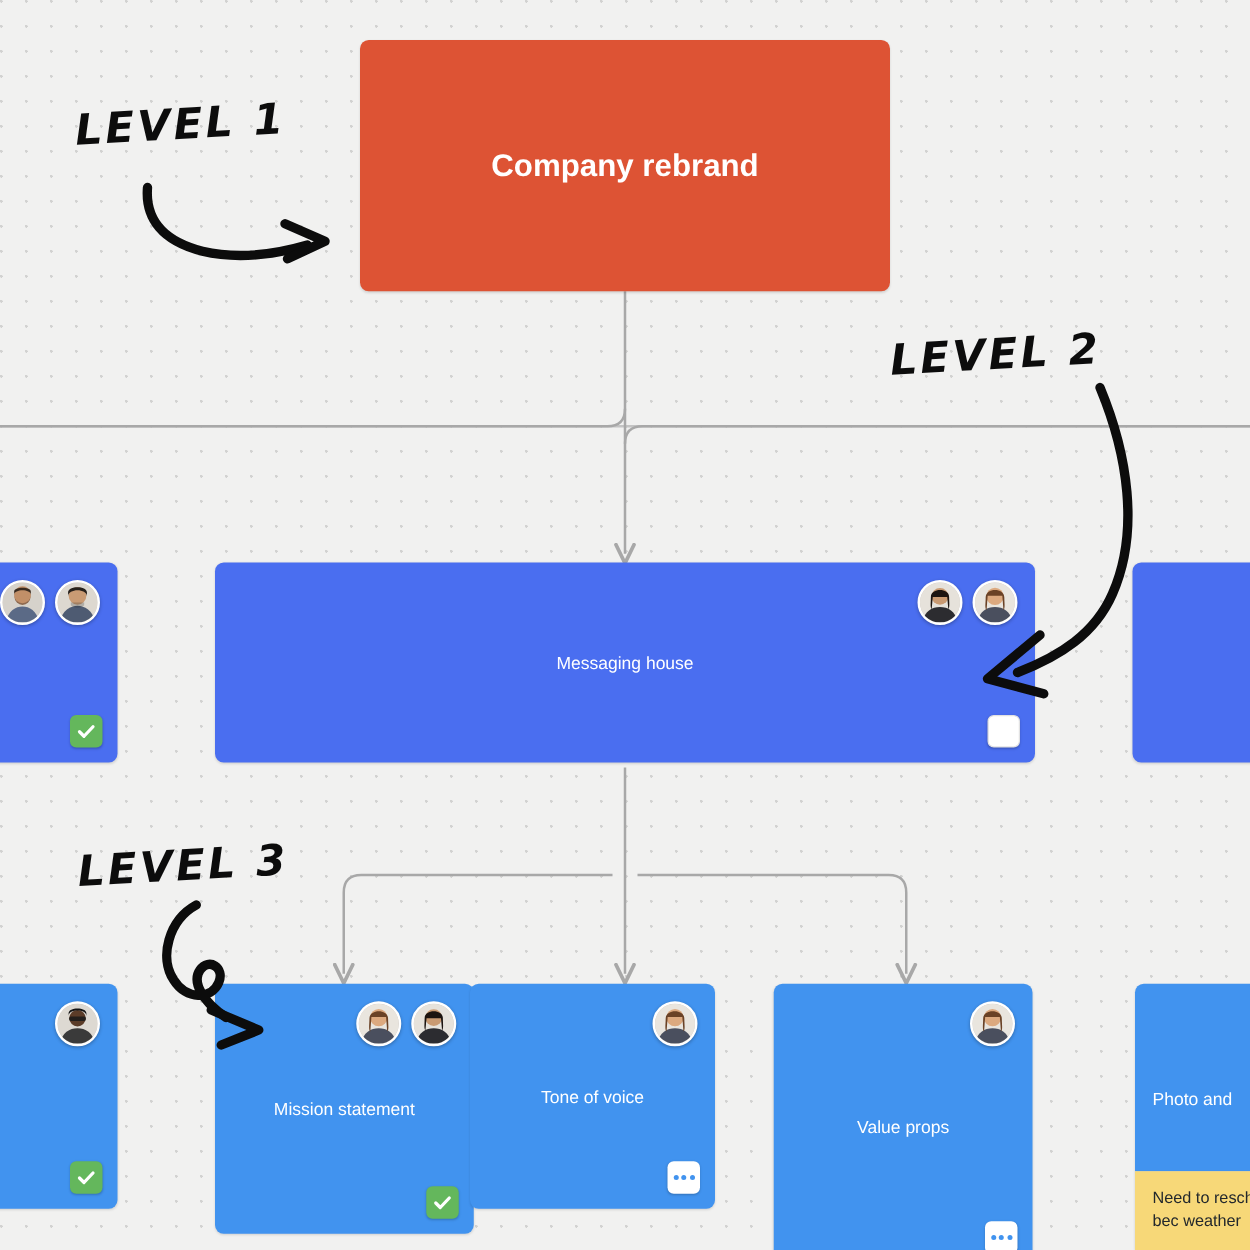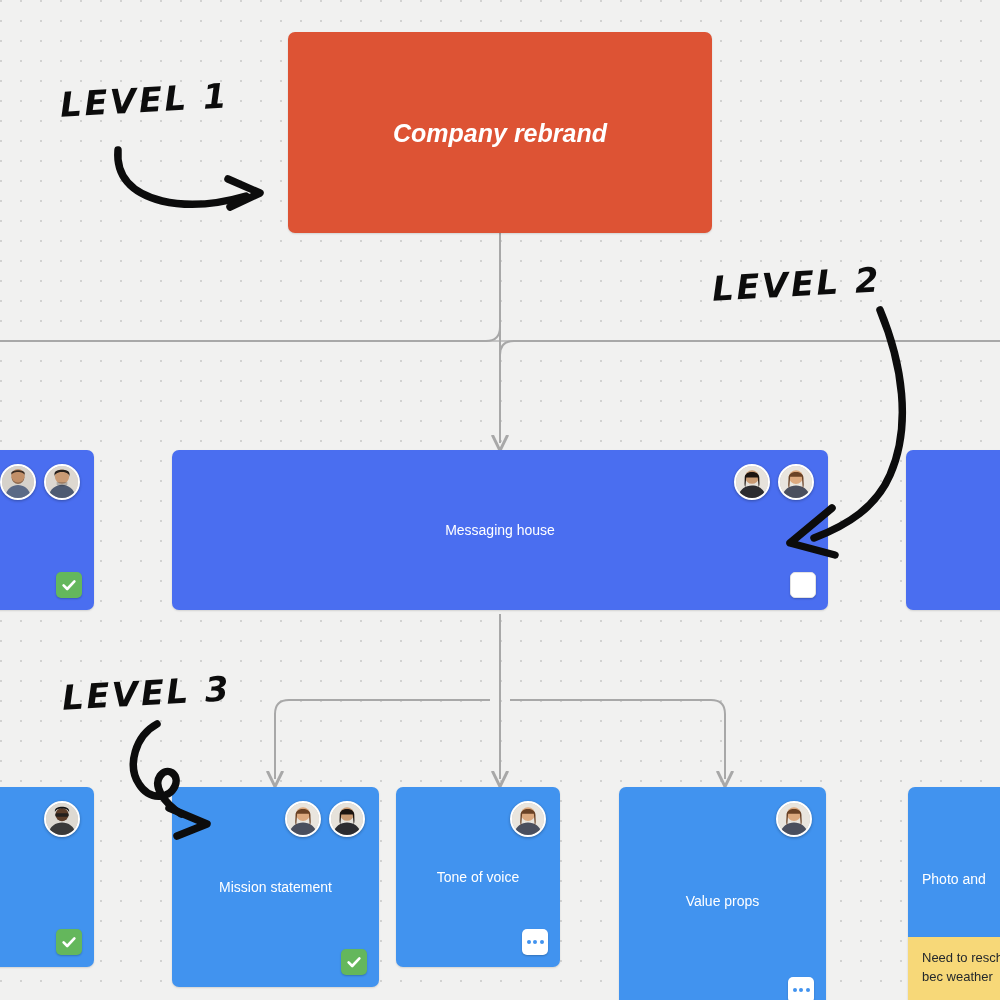--- a/index.html
+++ b/index.html
@@ -158,21 +158,21 @@
 
     <path d="M500,614 L500,700" fill="none" stroke="#a8a8a8" stroke-width="2"></path>
 
     <path d="M500,700 L500,779" fill="none" stroke="#a8a8a8" stroke-width="2" marker-end="url(#ah)"></path>
 
     <path d="M490,700 Q476,700 476,700 L289,700 Q275,700 275,714 L275,779" fill="none" stroke="#a8a8a8" stroke-width="2" marker-end="url(#ah)"></path>
 
     <path d="M510,700 L711,700 Q725,700 725,714 L725,779" fill="none" stroke="#a8a8a8" stroke-width="2" marker-end="url(#ah)"></path>
   </svg>
 
-  <div class="card level1" style="left:288px; top:32px; width:424px; height:201px;font-style:italic;">
+  <div class="card level1" style="left:288px; top:32px; width:424px; height:201px;">
     <div class="card-title">Company rebrand</div>
   </div>
 
   <div class="card level2" style="left:-78px; top:450px; width:172px; height:160px;">
     <div class="avatars">
       <div class="avatar">
         <svg viewBox="0 0 36 36">
             <rect width="36" height="36" fill="#d6d2cb"></rect>
             <circle cx="18" cy="13" r="7.2" fill="#8e6a50"></circle>
             <path d="M3,36 C5,25 12,21.5 18,21.5 C24,21.5 31,25 33,36 Z" fill="#5b6a86"></path>
@@ -265,21 +265,21 @@
       </div>
     </div>
     <div class="card-title">Mission statement</div>
     <div class="badge done">
       <svg viewBox="0 0 16 16">
           <path d="M2.6,8.4 L6.2,12 L13.4,4.4" fill="none" stroke="#ffffff" stroke-width="2.6" stroke-linecap="round" stroke-linejoin="round"></path>
         </svg>
     </div>
   </div>
 
-  <div class="card level3" style="left:396px; top:787px; width:164px; height:180px;">
+  <div class="card level3" style="left:376px; top:787px; width:196px; height:180px;">
     <div class="avatars">
       <div class="avatar">
         <svg viewBox="0 0 36 36">
             <rect width="36" height="36" fill="#e9e5de"></rect>
             <path d="M2,36 C4,25.5 11,22 18,22 C25,22 32,25.5 34,36 Z" fill="#4a4f5e"></path>
             <circle cx="18" cy="12.5" r="7.8" fill="#dca97f"></circle>
             <path d="M9.6,13.5 C9.6,4.6 26.4,4.6 26.4,13.5 C26.4,19 27.4,23 25.6,25 L24.6,12 L11.4,12 L10.4,25 C8.6,23 9.6,19 9.6,13.5 Z" fill="#6a4226"></path>
           </svg>
       </div>
     </div>

